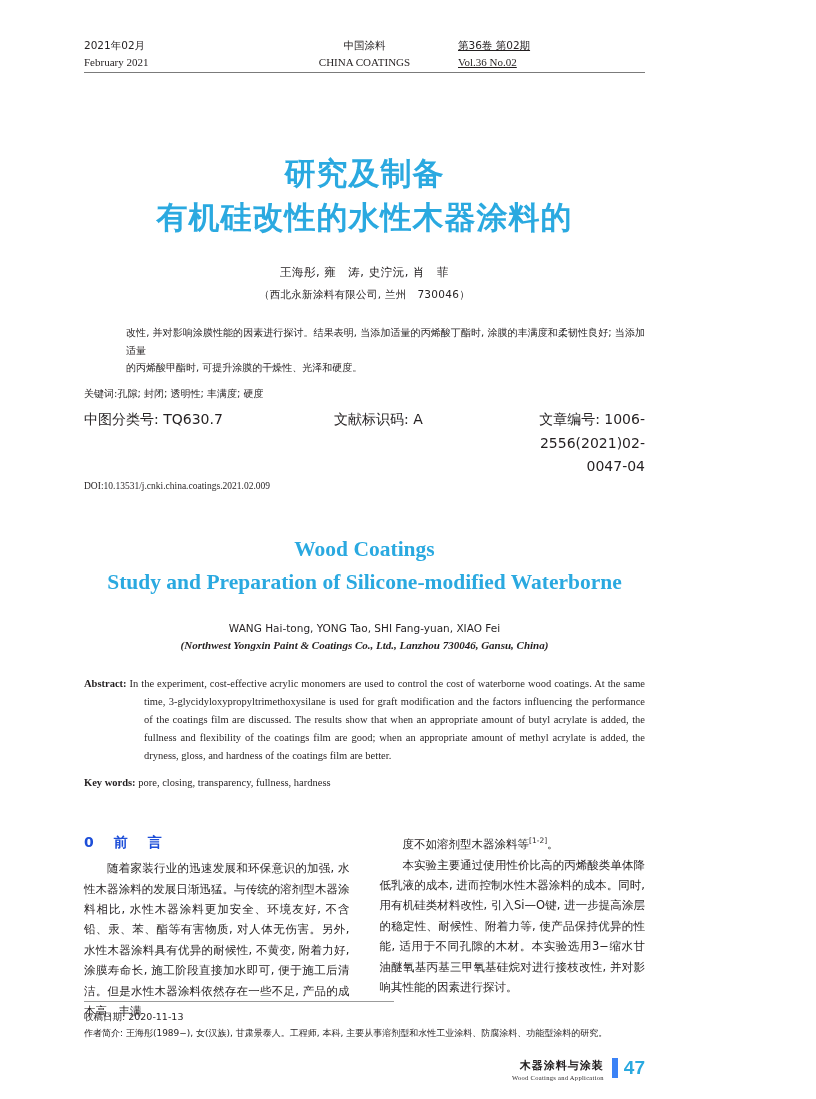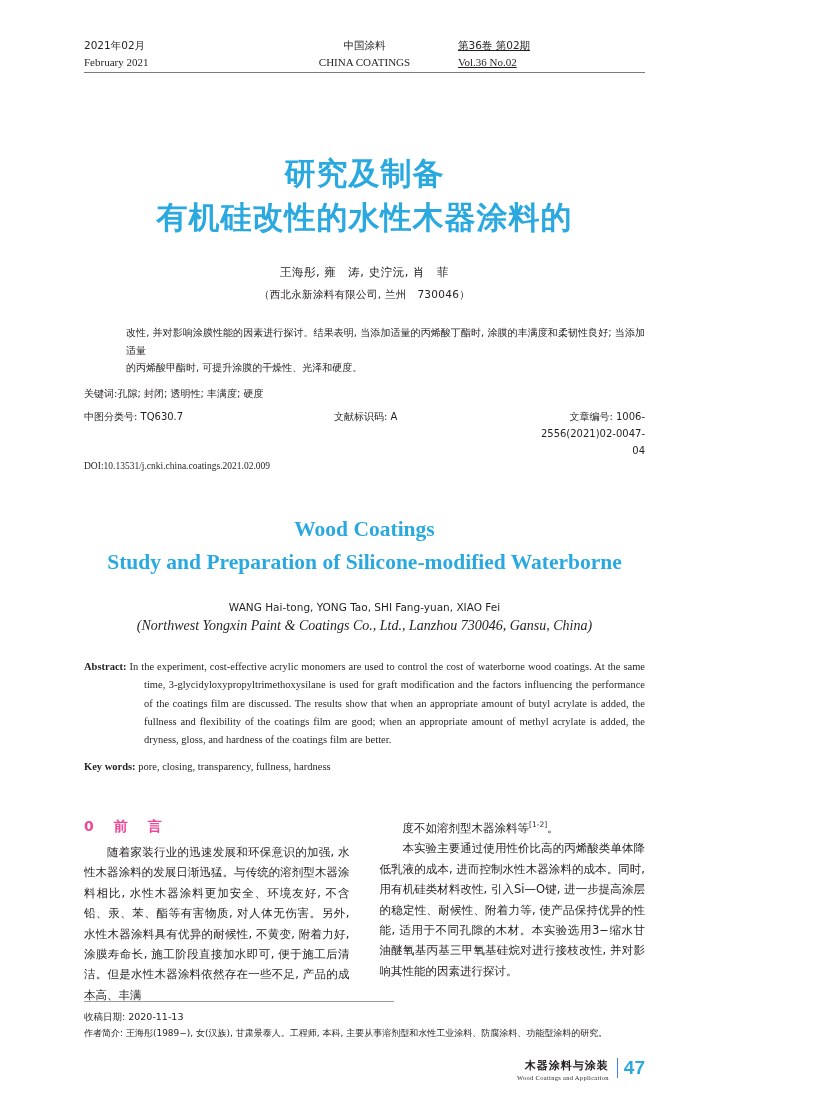--- a/index.html
+++ b/index.html
@@ -85,21 +85,21 @@
   .cn-abstract p.hang { padding-left: 42px; }
   .cn-keywords {
     margin-top: 8px;
     font-family: "DejaVu Sans", sans-serif;
     font-size: 10px;
     line-height: 1.7;
   }
   .cn-meta {
     margin-top: 6px;
     font-family: "DejaVu Sans", sans-serif;
-    font-size: 10px;
+    font-size: 14px;
     display: flex;
     line-height: 1.7;
   }
   .cn-meta .c1 { width: 250px; }
   .cn-meta .c2 { width: 200px; }
   .cn-meta .c3 { flex: 1; text-align: right; }
   .cn-doi {
     margin-top: 2px;
     font-family: "Liberation Serif", serif;
     font-size: 9.5px;
@@ -119,21 +119,22 @@
     margin-top: 22px;
     text-align: center;
     font-family: "DejaVu Sans", sans-serif;
     font-size: 10.5px;
   }
   .en-affil {
     margin-top: 5px;
     text-align: center;
     font-family: "Liberation Serif", serif;
     font-style: italic;
-    font-size: 14px;
+    font-size: 11px;
+    font-weight: bold;
   }
 
   
   .en-abstract {
     margin-top: 24px;
     font-family: "Liberation Serif", serif;
     font-size: 10.5px;
     line-height: 1.72;
     text-align: justify;
   }
@@ -147,21 +148,21 @@
   .en-keywords .lbl { font-weight: bold; }
 
   
   .body-cols {
     margin-top: 46px;
     display: flex;
     gap: 30px;
   }
   .col { width: 309px; }
   .sec-head {
-    color: #ec4899;
+    color: #1d4ed8;
     font-family: "DejaVu Sans", sans-serif;
     font-weight: bold;
     font-size: 14px;
     letter-spacing: 3px;
     margin-bottom: 6px;
   }
   .body-p {
     font-family: "DejaVu Sans", sans-serif;
     font-size: 11.5px;
     line-height: 1.78;
@@ -212,21 +213,21 @@
     letter-spacing: 0.3px;
     margin-top: 1px;
   }
   .pagefoot-num {
     color: #2aa9e0;
     font-family: "Liberation Sans", sans-serif;
     font-size: 19px;
     font-weight: bold;
     line-height: 1;
     padding-left: 6px;
-    border-left: 1px solid #3b82f6;
+    border-left: 6px solid #3b82f6;
     padding-bottom: 1px;
   }
 </style>
 </head>
 <body>
 
 <div class="page">
 
   <div class="runhead">
     <div class="runhead-row">

